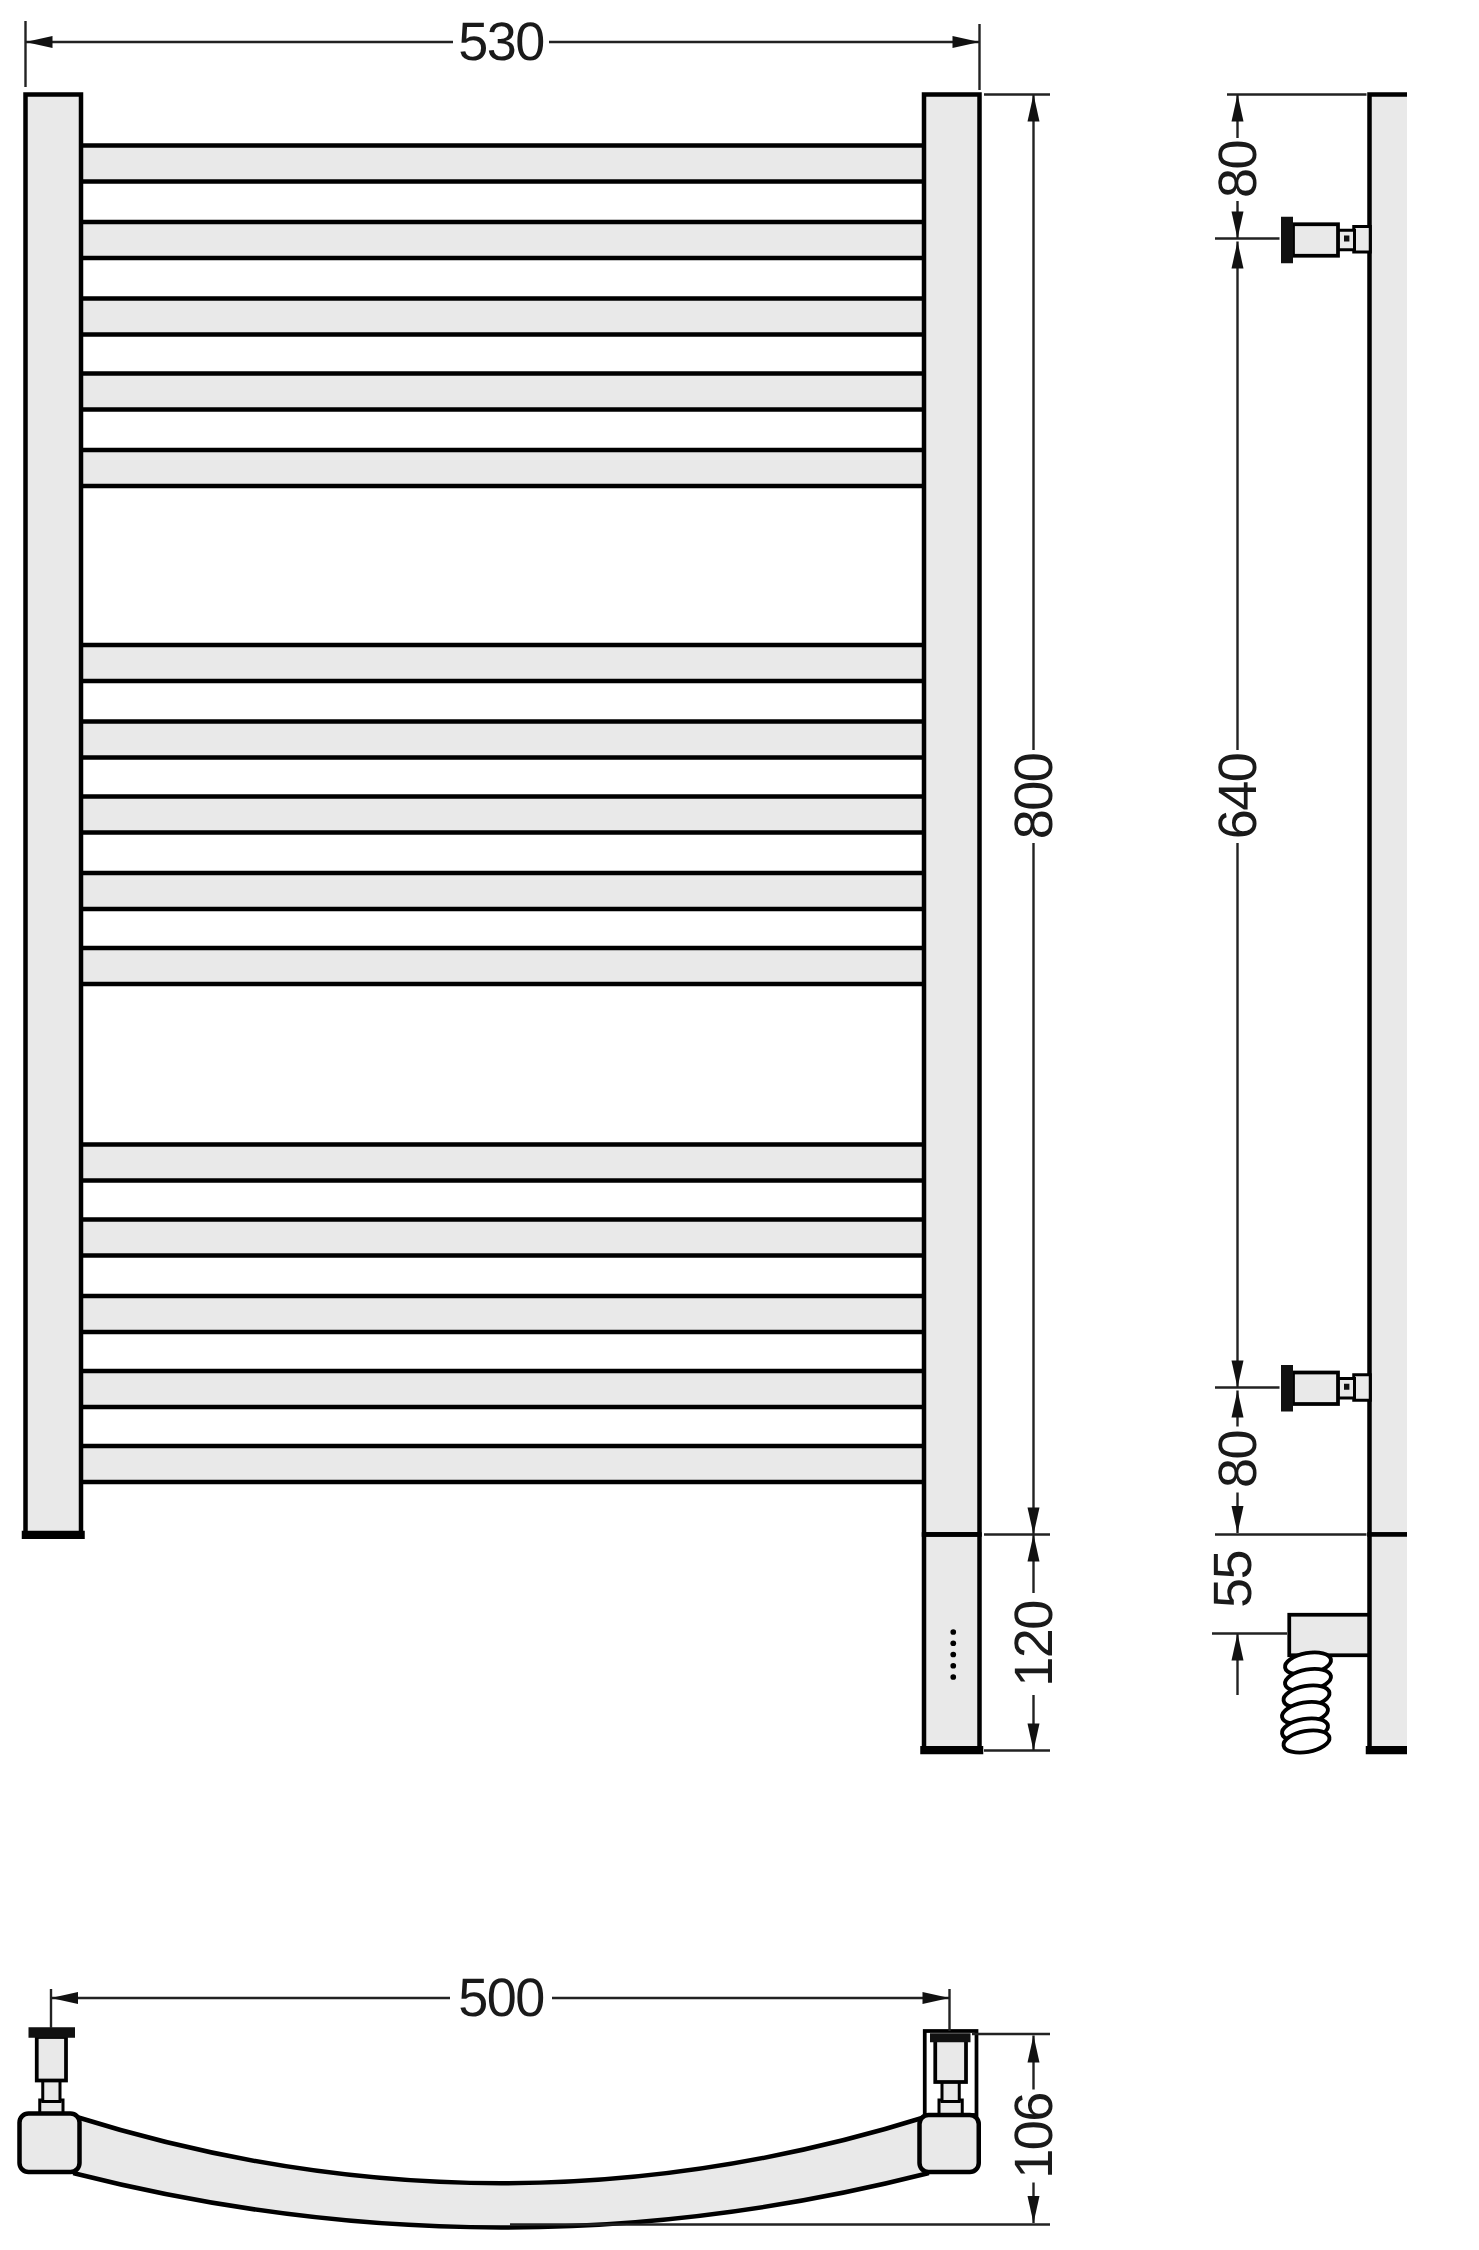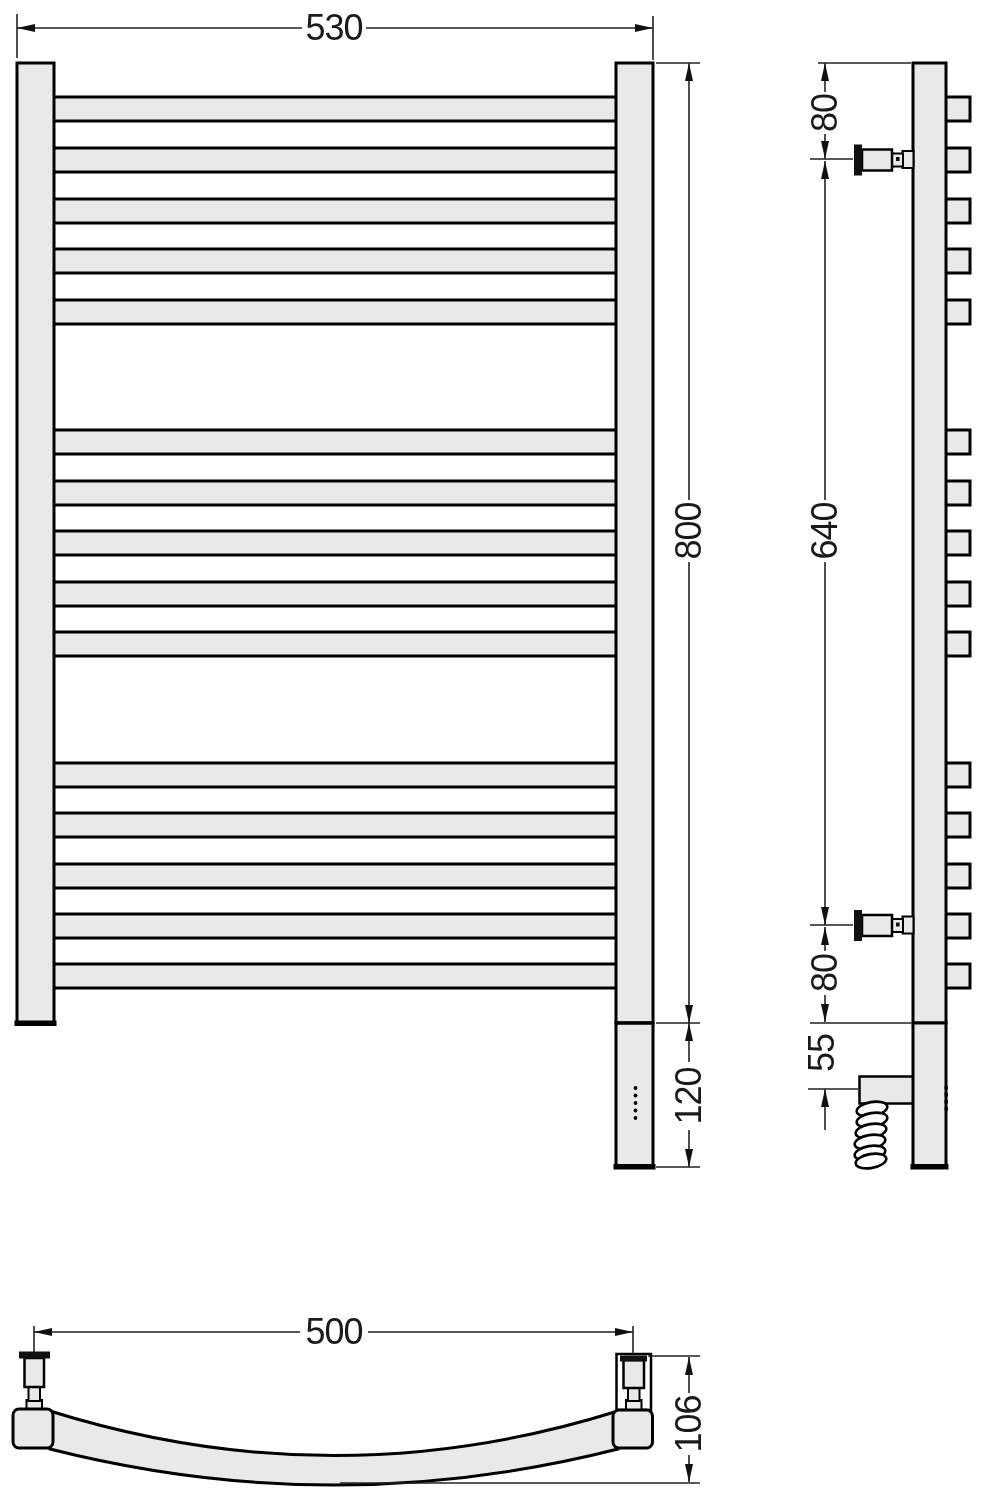--- a/index.html
+++ b/index.html
@@ -1,17 +1,17 @@
 <!DOCTYPE html>
 <html><head>
 <meta charset="utf-8">
 <style>
   html,body{margin:0;padding:0;background:#fff;}
   #canvas{position:relative;width:938px;height:1500px;background:#ffffff;
-          font-family:"Liberation Sans", sans-serif;overflow:hidden;padding-left:34px;}
+          font-family:"Liberation Sans", sans-serif;overflow:hidden;}
   svg{position:absolute;left:0;top:0;}
   .tube{fill:#e9e9e9;stroke:#000;stroke-width:3;}
   .tube25{fill:#e9e9e9;stroke:#000;stroke-width:2.5;}
   .tube2{fill:#e9e9e9;stroke:#000;stroke-width:2;}
   .whitebox{fill:#ffffff;stroke:#000;stroke-width:2.5;}
   .solid{fill:#111;stroke:none;}
   .cap{fill:#000;stroke:none;}
   .dim{stroke:#222;stroke-width:1.6;fill:none;}
   .arr{fill:#111;stroke:none;}
   .coil{fill:#fff;stroke:#000;stroke-width:2.6;}

